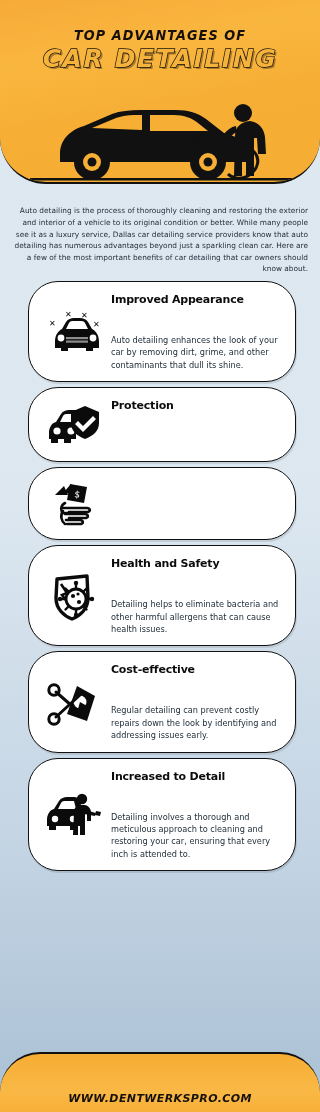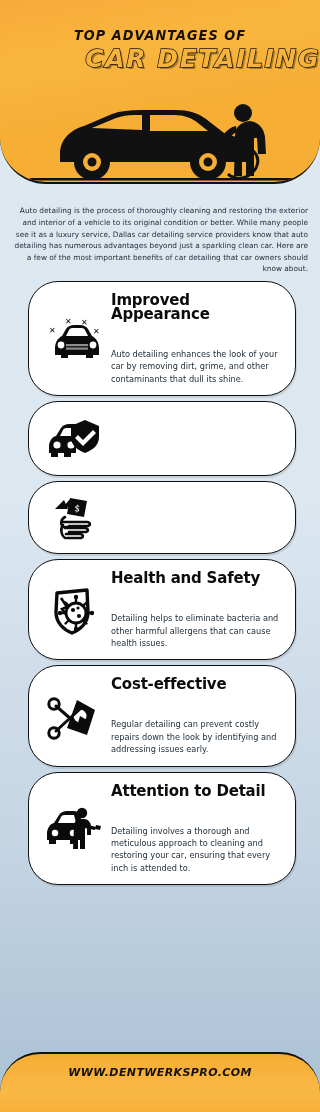--- a/index.html
+++ b/index.html
@@ -19,21 +19,21 @@
     border-bottom-left-radius:46px;border-bottom-right-radius:46px;
     overflow:hidden;
   }
   .title-sm{
     position:absolute;left:0;right:0;top:33px;text-align:center;
     font-size:13.5px;font-weight:bold;font-style:italic;letter-spacing:1.1px;
     color:#15100c;font-family:"DejaVu Sans", sans-serif;
     transform:scaleX(.95);
   }
   .title-lg{
-    position:absolute;left:0;right:0;top:52px;text-align:right;
+    position:absolute;left:0;right:0;top:52px;text-align:center;
     font-size:25px;font-weight:bold;font-style:italic;letter-spacing:1.6px;
     line-height:26px;font-family:"DejaVu Sans", sans-serif;
     color:#f6b33c;
     -webkit-text-stroke:1.4px #17120d;
     paint-order:stroke fill;
     text-shadow:2px 2px 0 rgba(20,15,10,.35);
   }
   .hero{position:absolute;left:0;bottom:0;width:320px;height:90px;}
 
   
@@ -51,38 +51,38 @@
     display:flex;align-items:flex-start;
     padding:9px 12px 10px 6px;box-sizing:border-box;
     box-shadow:1px 2px 0 rgba(0,0,0,.10);
   }
   .card-icon{
     flex:0 0 76px;display:flex;align-items:center;justify-content:center;
     align-self:center;padding-top:4px;
   }
   .card-body{flex:1 1 auto;padding-top:2px;}
   .card-title{
-    font-size:15px;line-height:14px;font-weight:bold;color:#0c0c0c;
+    font-size:11px;line-height:14px;font-weight:bold;color:#0c0c0c;
     font-family:"DejaVu Sans", sans-serif;letter-spacing:-.2px;margin-bottom:5px;
   }
   .card-text{
     font-size:8.2px;line-height:12.4px;color:#22303b;
     font-family:"DejaVu Sans", sans-serif;
     margin-top:27px;
   }
 
   
   .footer{
     position:absolute;left:0;bottom:-8px;width:320px;height:66px;
     background:linear-gradient(180deg,#f6ad33 0%,#f9b845 55%,#f6ae36 100%);
     border-top:2px solid #111;
     border-top-left-radius:40px;border-top-right-radius:40px;
   }
   .footer-text{
-    position:absolute;left:0;right:0;top:12px;text-align:center;
+    position:absolute;left:0;right:0;top:38px;text-align:center;
     font-size:11px;font-weight:bold;font-style:italic;letter-spacing:.4px;
     color:#16110c;font-family:"DejaVu Sans", sans-serif;
   }
 </style>
 </head>
 <body>
 
 <div class="infographic">
 
   <div class="header">
@@ -161,20 +161,21 @@
             <path d="M4 32 C4 26 7 22 11 21 L16 13 C18 10 21 9 24 9 L31 9 L31 34 L31 38 L26 38 L26 42 L19 42 L19 38 L13 38 L13 42 L6 42 L6 38 L4 38 Z"></path>
             <path d="M15 21 L18 15 C19 13 21 13 23 13 L29 13 L29 21 Z" fill="#fff"></path>
             <circle cx="12" cy="30" r="3.6" fill="#fff"></circle>
             <circle cx="26" cy="30" r="3.6" fill="#fff"></circle>
             <path d="M40 5 L54 11 L54 22 C54 30 48 35 40 38 C32 35 26 30 26 22 L26 11 Z"></path>
             <path d="M33 20 l5 5 l10 -10 l3 3 l-13 13 l-8 -8 Z" fill="#fff"></path>
           </g>
         </svg>
       </div>
       <div class="card-body">
+        <div class="card-title">Protection</div>
       </div>
     </div>
 
     <div class="card">
       <div class="card-icon">
         <svg width="52" height="48" viewBox="0 0 52 48">
           <g fill="#0b0b0b">
             <path d="M8 14 L17 5 L21 14 Z"></path>
             <path d="M16 12 L24 3 L28 13 Z"></path>
             <path d="M23 3 L40 6 L37 22 L20 19 Z"></path>
@@ -255,21 +256,21 @@
             <circle cx="11" cy="27" r="3.2" fill="#fff"></circle>
             <circle cx="29" cy="27" r="3.2" fill="#fff"></circle>
             <circle cx="38" cy="7" r="5.2"></circle>
             <path d="M41 13 C45 14 47 17 47 21 L47 29 L43 29 L43 22 L41 22 L41 43 L36 43 L36 31 L34 31 L34 43 L29 43 L30 20 C30 15 34 13 38 13 Z"></path>
             <path d="M41 18 L52 21 L51 24 L40 22 Z"></path>
             <path d="M52 19 l5 1 l-1 4 l-5 -1 Z"></path>
           </g>
         </svg>
       </div>
       <div class="card-body">
-        <div class="card-title">Attention to Detail</div>
+        <div class="card-title">Increased to Detail</div>
         <div class="card-text">Detailing involves a thorough and meticulous approach to cleaning and restoring your car, ensuring that every inch is attended to.</div>
       </div>
     </div>
 
   </div>
 
   <div class="footer">
     <div class="footer-text">WWW.DENTWERKSPRO.COM</div>
   </div>
 

